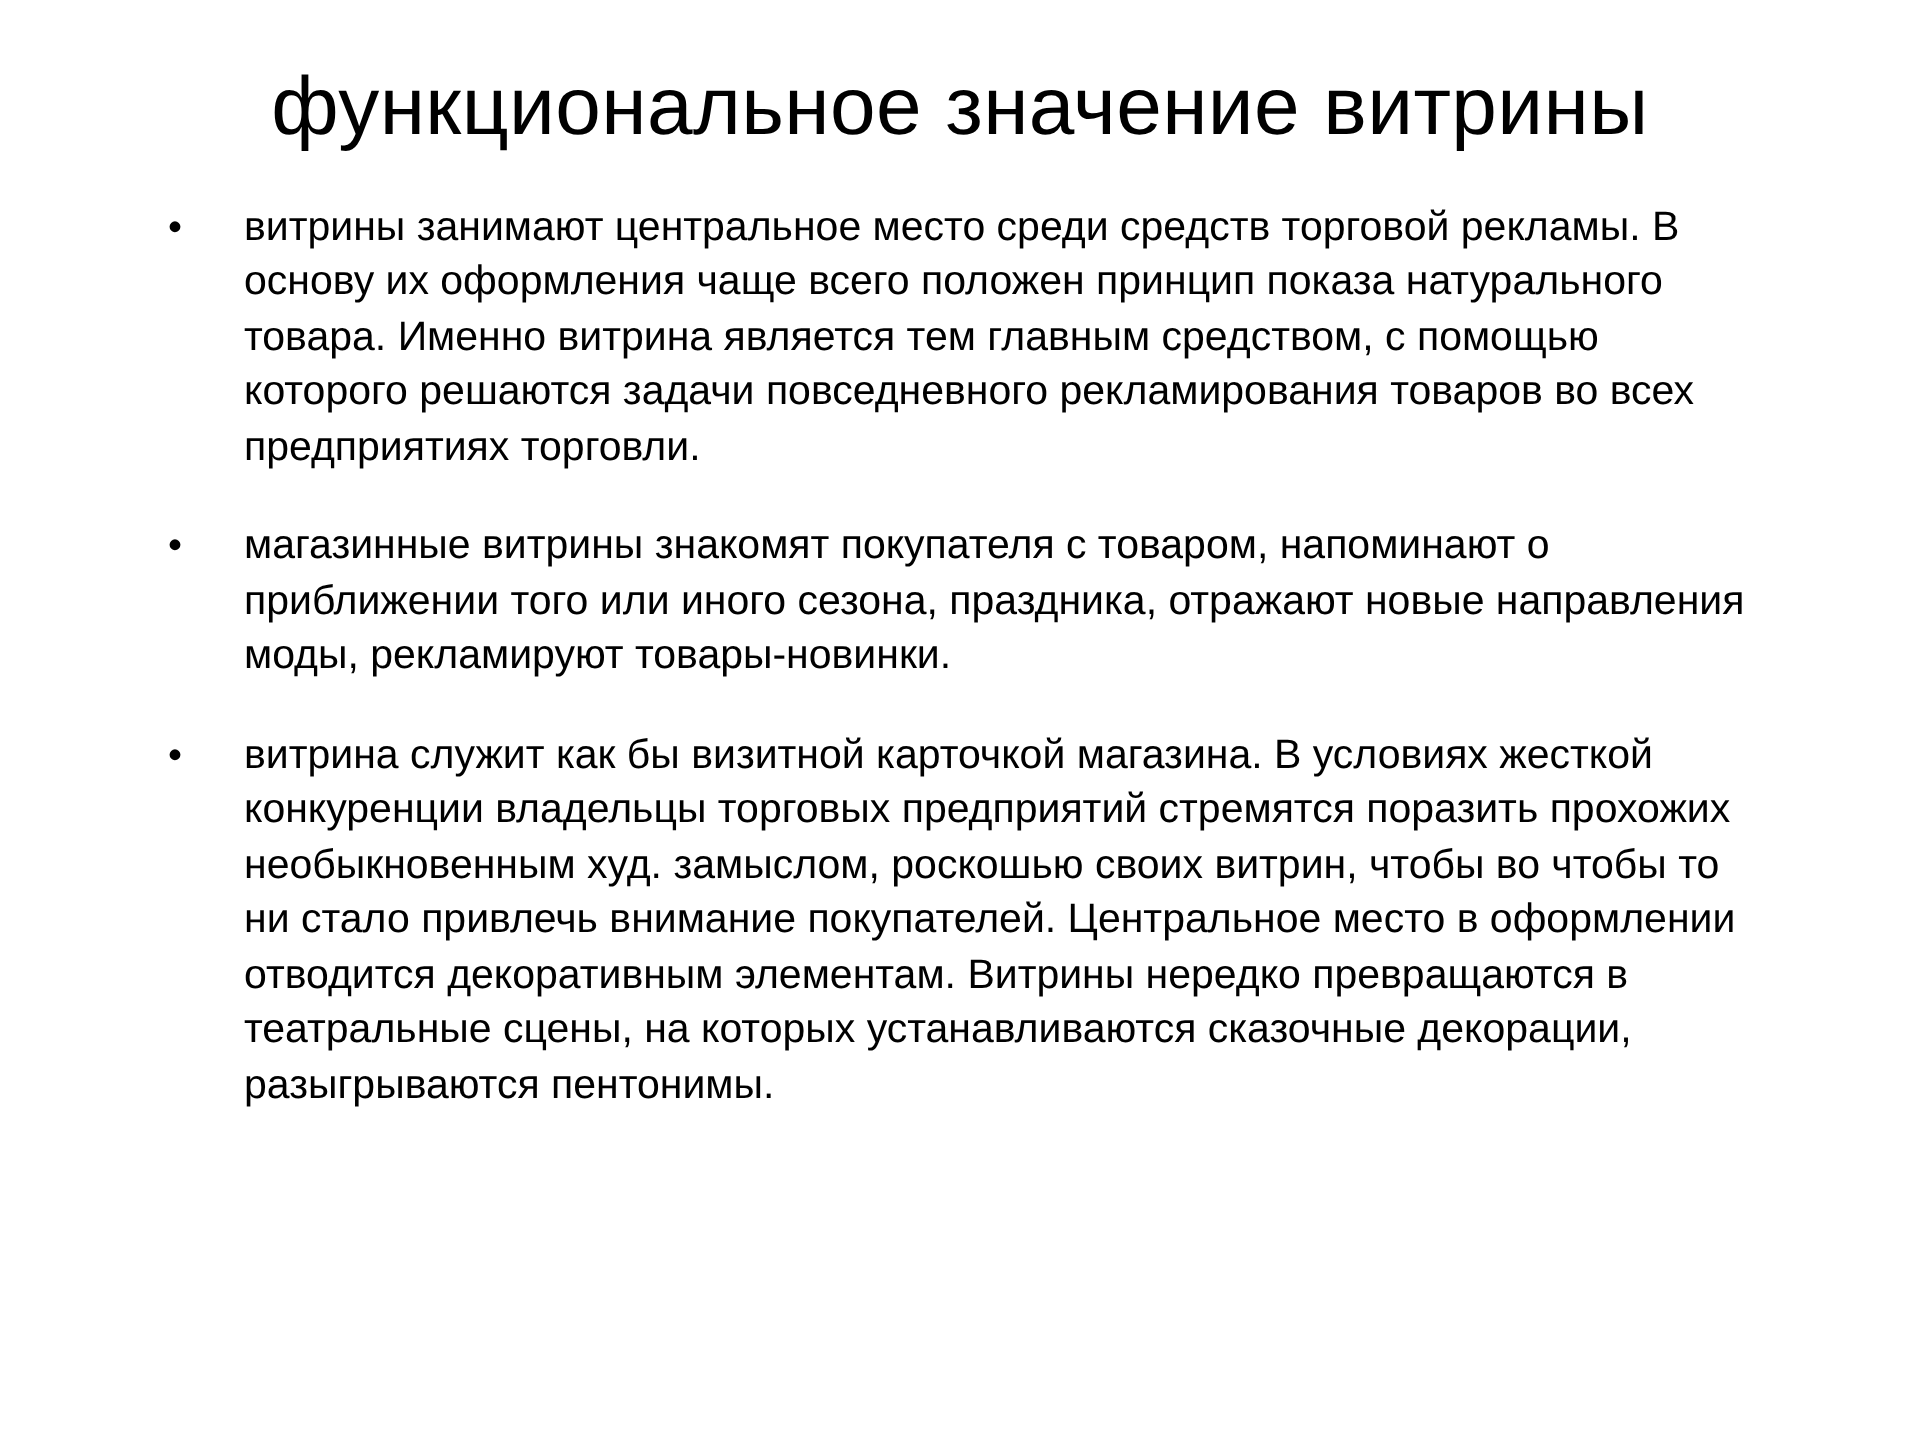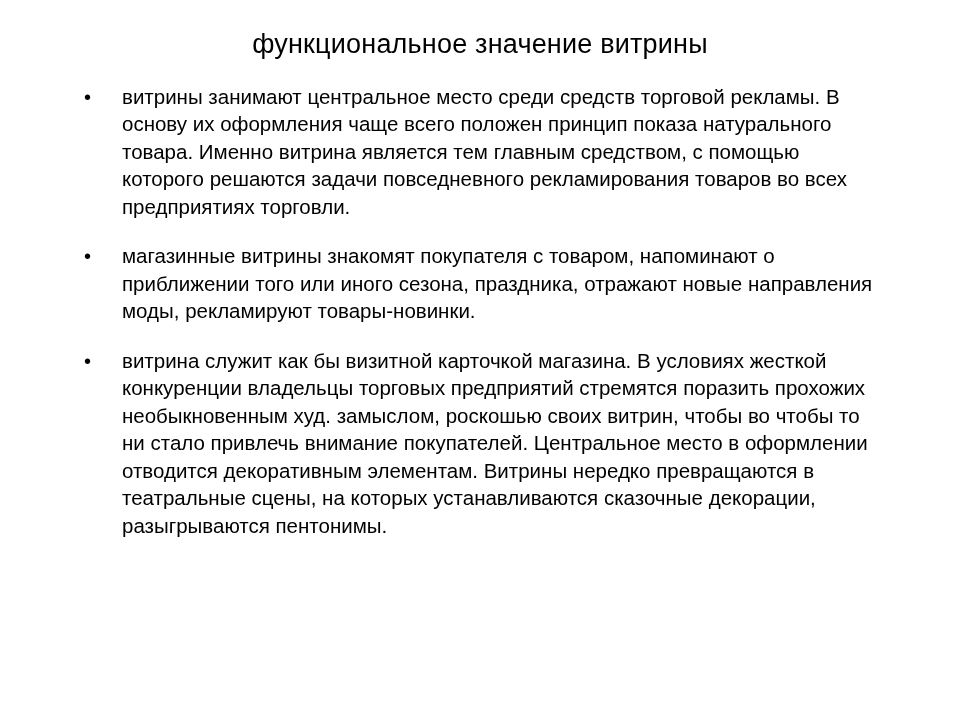--- a/index.html
+++ b/index.html
@@ -16,21 +16,21 @@
   }
   .slide {
     position: relative;
     width: 960px;
     height: 720px;
     box-sizing: border-box;
     padding: 28px 60px 0 60px;
   }
   .slide-title {
     text-align: center;
-    font-size: 27px;
+    font-size: 41px;
     line-height: 1.22;
     font-weight: normal;
     letter-spacing: 0.2px;
     margin: 0 0 22px 0;
     padding: 0 40px;
     color: #000;
   }
   .bullet-list {
     list-style: none;
     margin: 0;

